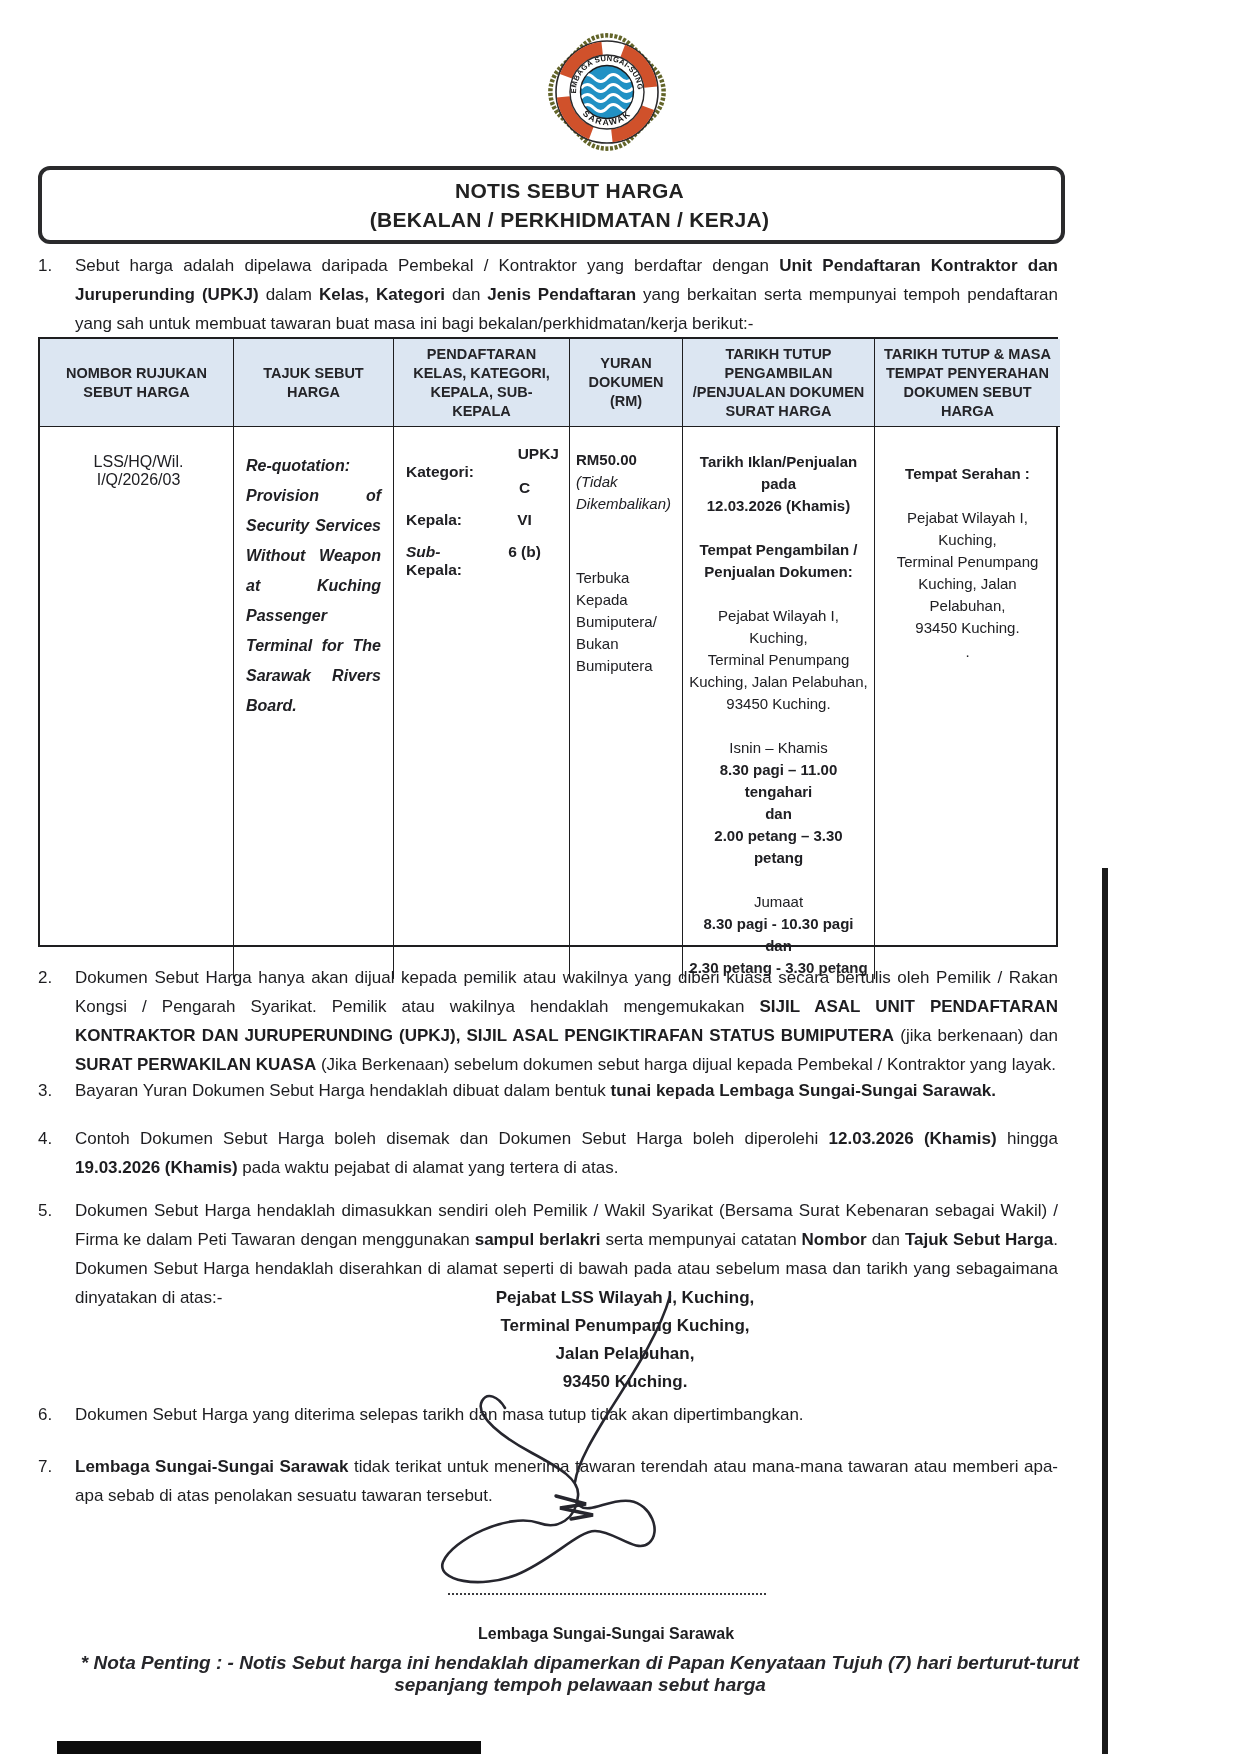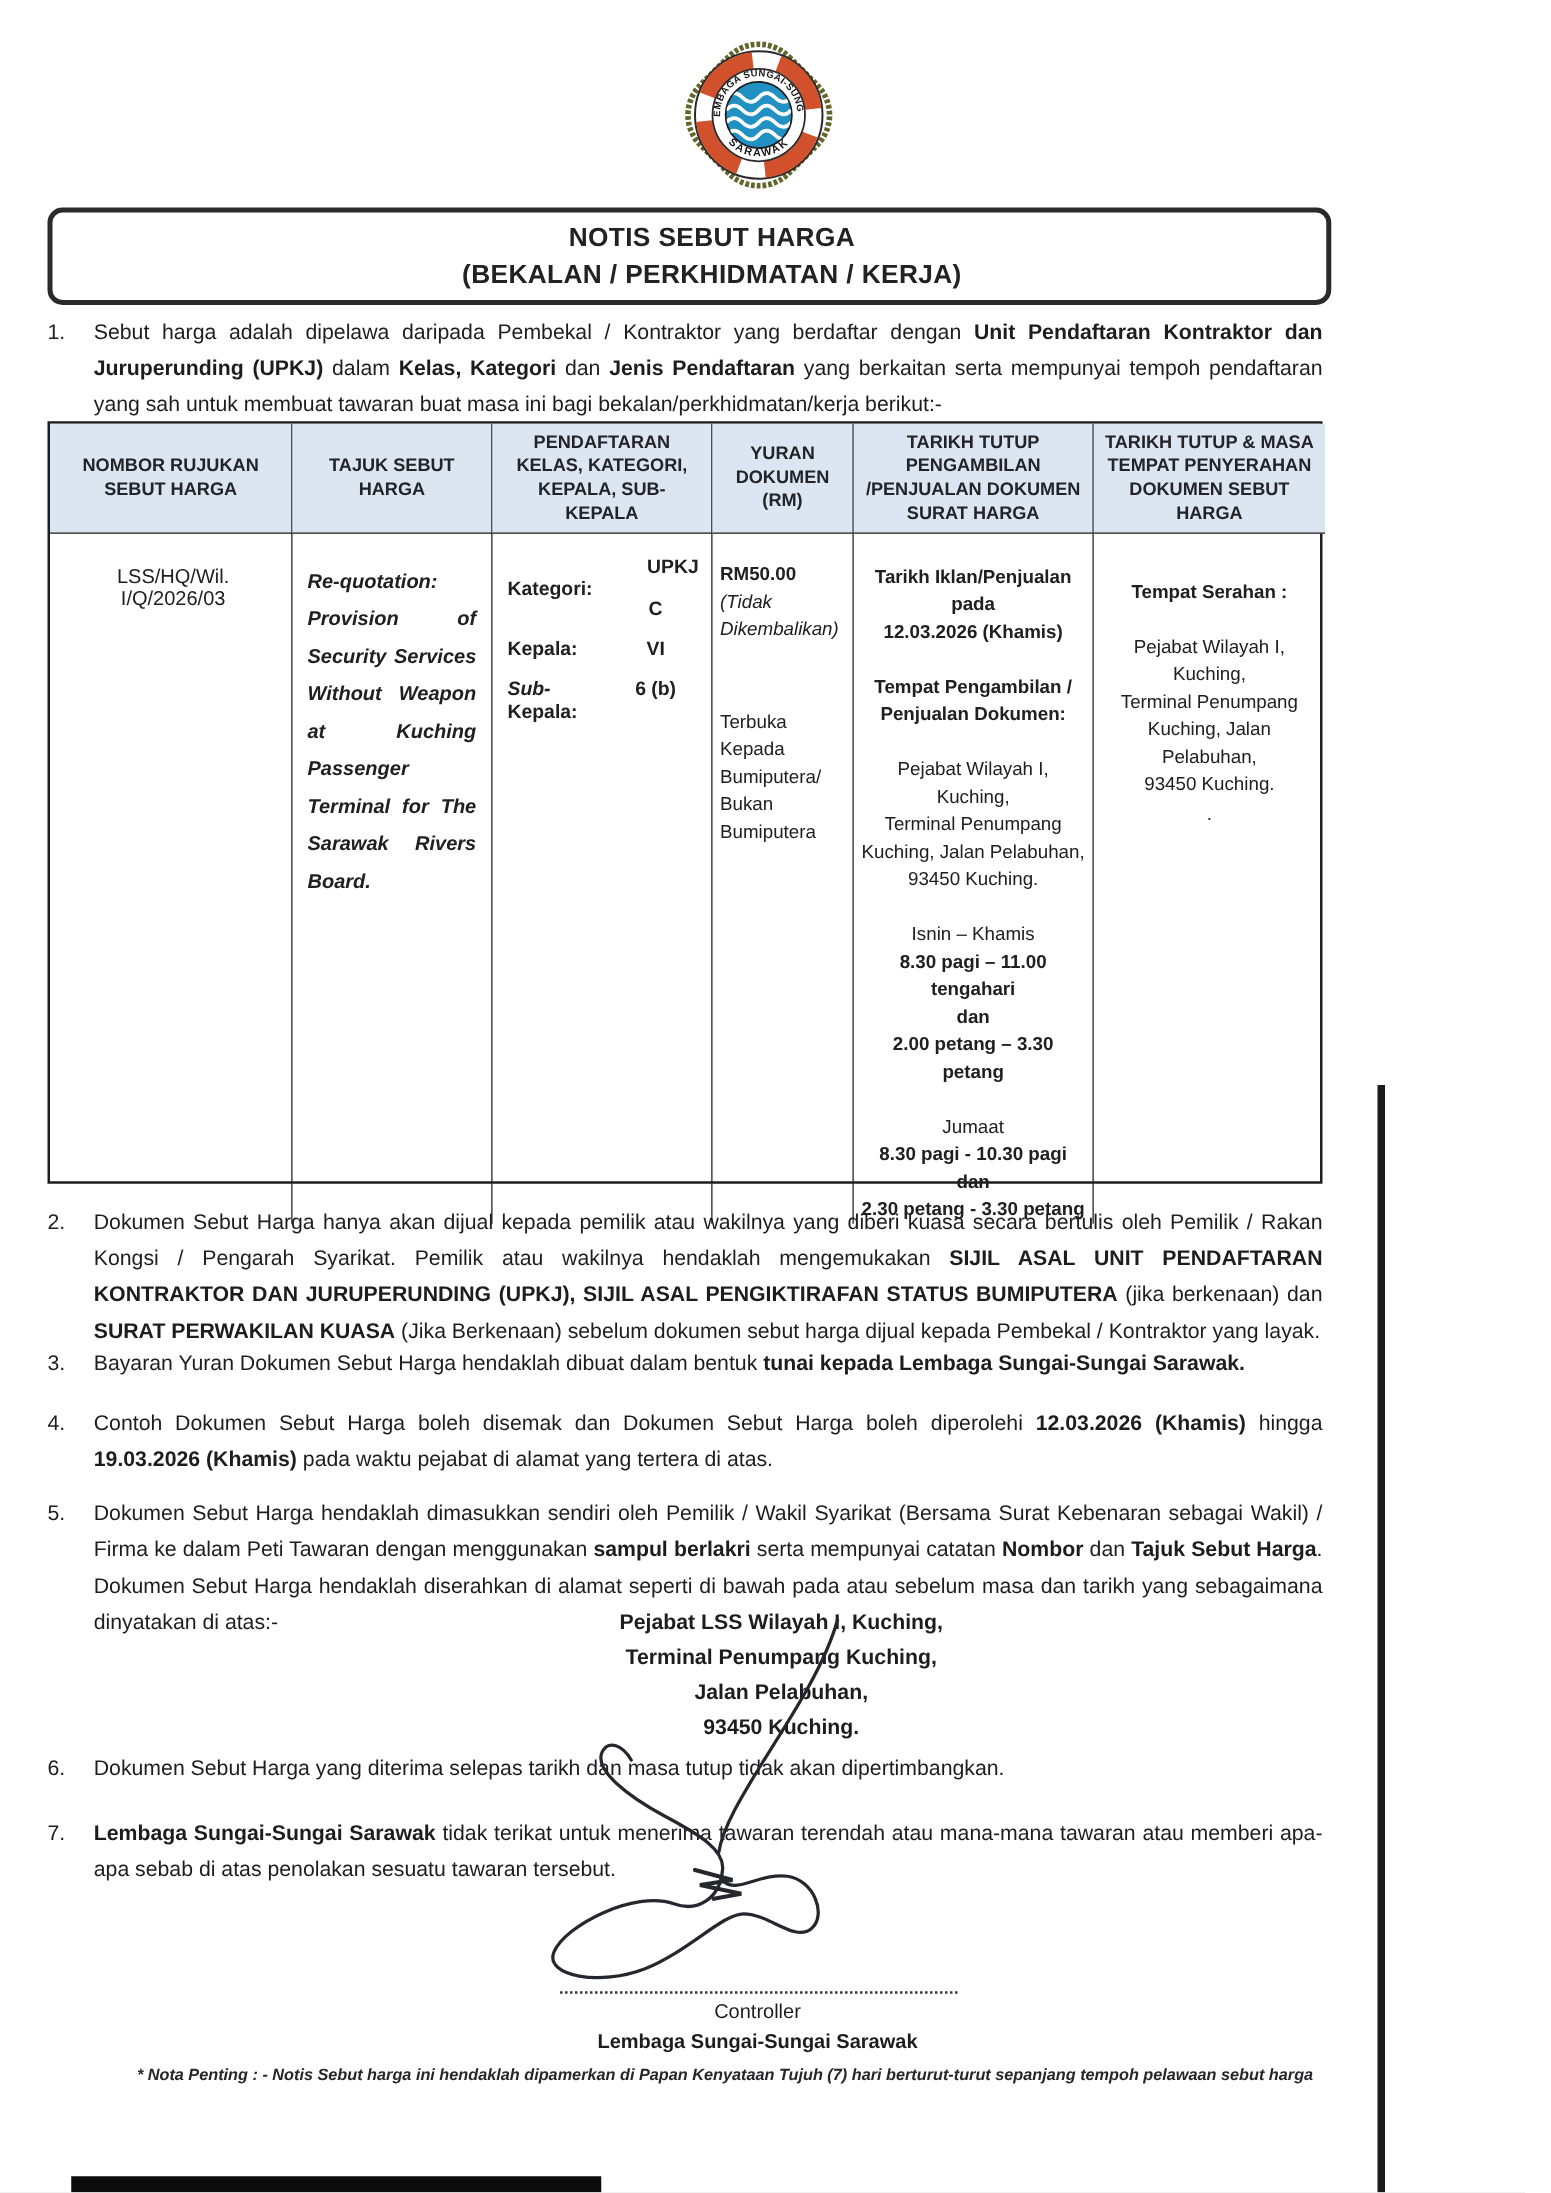--- a/index.html
+++ b/index.html
@@ -73,21 +73,21 @@
     text-align:center;font-weight:bold;font-size:17px;line-height:28px;
   }
   
   .signature-svg{position:absolute;left:408px;top:1290px;width:300px;height:300px;}
   .sig-line{position:absolute;left:448px;top:1578px;width:318px;height:15px;border-bottom:2px dotted #3a3a3e;}
   .sig-role{position:absolute;left:96px;top:1601px;width:1020px;text-align:center;font-size:16px;}
   .sig-org{position:absolute;left:96px;top:1625px;width:1020px;text-align:center;font-size:16px;font-weight:bold;}
   
   .footer-note{
     position:absolute;left:70px;top:1652px;width:1020px;text-align:center;
-    font-size:13px;font-style:italic;font-weight:bold;color:#26262a;
+    font-size:19px;font-style:italic;font-weight:bold;color:#26262a;
   }
   
   .artifact-right{position:absolute;left:1102px;top:868px;width:6px;height:886px;background:#1b1b1b;}
   .artifact-bottom{position:absolute;left:57px;top:1741px;width:424px;height:13px;background:#0c0c0c;}
 </style>
 </head>
 <body>
 
 <div class="page">
 
@@ -240,21 +240,20 @@
   </div>
 
   <svg class="signature-svg" viewBox="0 0 300 300">
     <g fill="none" stroke="#26262e" stroke-width="2.6" stroke-linecap="round">
       <path d="M262,6 C252,42 226,82 202,120 C186,146 170,172 167,192"></path>
       <path d="M97,118 C90,106 79,102 74,111 C66,126 96,148 124,163 C152,178 172,190 170,206 C168,229 150,240 131,233 C100,222 44,250 35,272 C28,291 72,299 108,285 C143,271 170,241 187,241 C207,241 228,264 241,253 C254,242 243,214 222,211 C202,208 182,224 172,216"></path>
       <path d="M148,206 l30,8 l-26,4 l33,7 l-22,4" stroke-width="3.4"></path>
     </g>
   </svg>
   <div class="sig-line"></div>
-  <div class="sig-role">Controller</div>
   <div class="sig-org">Lembaga Sungai-Sungai Sarawak</div>
 
   <div class="footer-note"><span>* Nota Penting</span><span> : - </span><span>Notis Sebut harga ini hendaklah dipamerkan di Papan Kenyataan Tujuh (7) hari berturut-turut sepanjang tempoh pelawaan sebut harga</span></div>
 
   <div class="artifact-right"></div>
   <div class="artifact-bottom"></div>
 
 </div>
 
 </body></html>

